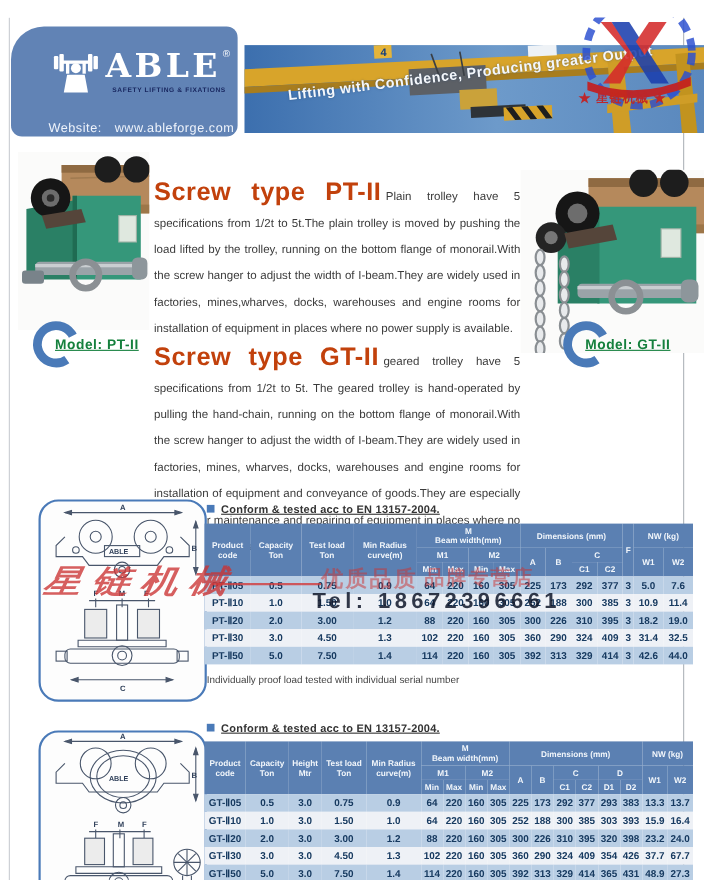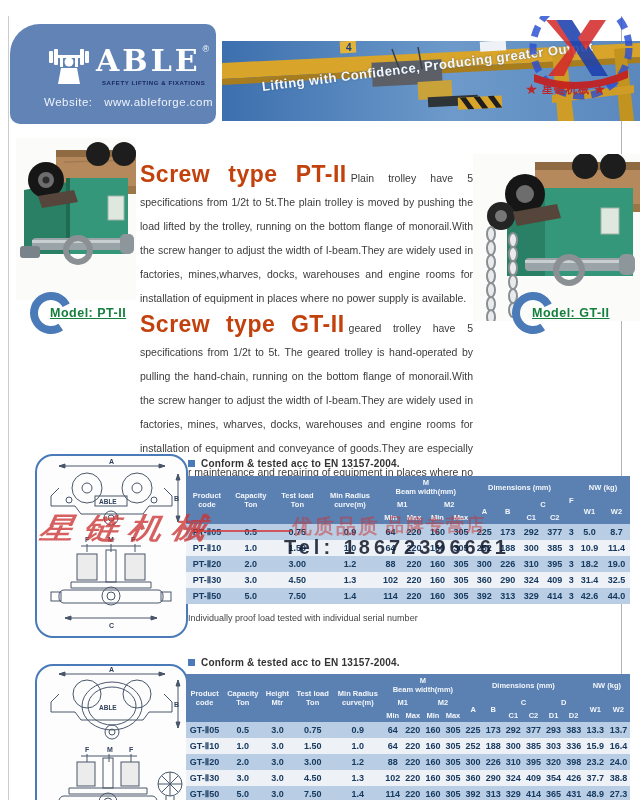--- a/index.html
+++ b/index.html
@@ -17,21 +17,21 @@
   .logo-box {
     position:absolute; left:10px; top:8px; width:206px; height:100px;
     background:#6183b5; border-radius:30px 10px 10px 10px;
   }
   .logo-row { position:absolute; left:38px; top:22px; display:flex; align-items:flex-start; }
   .brand-text { color:#fff; font-size:30px; font-weight:bold; letter-spacing:3px; line-height:30px;
     font-family:"DejaVu Serif","Liberation Serif",serif; }
   .brand-reg { color:#fff; font-size:9px; margin-left:2px; margin-top:-2px; }
   .logo-tagline { position:absolute; left:92px; top:56px; color:#17255e; font-size:6px;
     font-weight:bold; letter-spacing:0.6px; }
-  .logo-website { position:absolute; left:34px; top:72px; color:#eef3fb; font-size:11.5px; letter-spacing:0.5px; }
+  .logo-website { position:absolute; left:34px; top:87px; color:#eef3fb; font-size:11.5px; letter-spacing:0.5px; }
 
   .banner { position:absolute; left:222px; top:25px; width:418px; height:80px; overflow:hidden; }
   .banner svg { position:absolute; left:0; top:0; }
   .banner-slogan {
     position:absolute; left:40px; top:38px; width:360px;
     color:#f4f7fb; font-size:13px; font-weight:bold; letter-spacing:0.5px;
     transform:rotate(-7deg); transform-origin:left center; text-shadow:0 0 2px rgba(40,70,110,.6);
   }
 
   .corner-mark { position:absolute; left:520px; top:-12px; width:121px; height:105px; opacity:.92; }
@@ -56,21 +56,21 @@
   .model-text { position:absolute; left:22px; top:16px; color:#15803d; font-size:12.5px;
     font-weight:bold; letter-spacing:0.5px; white-space:nowrap;text-decoration:underline; }
 
   
   .diagram-box { position:absolute; left:35px; width:153px; border:2px solid #4a7ab8;
     border-radius:18px; background:#fdfdfd; overflow:hidden; }
   .diag1 { top:438px; height:184px; }
   .diag2 { top:648px; height:150px; border-radius:18px 18px 14px 14px; }
 
   
-  .conform { position:absolute; left:188px; font-size:10px; color:#333; font-weight:bold; letter-spacing:0.2px; }
+  .conform { position:absolute; left:188px; font-size:10px; color:#333; font-weight:bold; letter-spacing:0.2px;text-decoration:underline; }
   .conform .bullet { display:inline-block; width:7px; height:7px; background:#4a7ab8; margin-right:6px; }
   .conform1 { top:442px; } .conform2 { top:641px; }
 
   table.spec { position:absolute; left:186px; width:444px; border-collapse:collapse; table-layout:auto; }
   .spec1 { top:460px; } .spec2 { top:658px; }
   table.spec th {
     background:#5b80b2; color:#f2f6fb; font-size:7.5px; font-weight:bold;
     padding:2px 1px; text-align:center; vertical-align:middle; white-space:pre-line; line-height:9px;
   }
   table.spec td {
@@ -370,21 +370,21 @@
           <td>64</td>
           <td>220</td>
           <td>160</td>
           <td>305</td>
           <td>225</td>
           <td>173</td>
           <td>292</td>
           <td>377</td>
           <td>3</td>
           <td>5.0</td>
-          <td>8.7</td>
+          <td>7.6</td>
         </tr>
         <tr class="stripe-b">
           <td>PT-Ⅱ10</td>
           <td>1.0</td>
           <td>1.50</td>
           <td>1.0</td>
           <td>64</td>
           <td>220</td>
           <td>160</td>
           <td>305</td>
@@ -572,21 +572,21 @@
           <td>1.0</td>
           <td>64</td>
           <td>220</td>
           <td>160</td>
           <td>305</td>
           <td>252</td>
           <td>188</td>
           <td>300</td>
           <td>385</td>
           <td>303</td>
-          <td>336</td>
+          <td>393</td>
           <td>15.9</td>
           <td>16.4</td>
         </tr>
         <tr class="stripe-a">
           <td>GT-Ⅱ20</td>
           <td>2.0</td>
           <td>3.0</td>
           <td>3.00</td>
           <td>1.2</td>
           <td>88</td>
@@ -612,21 +612,21 @@
           <td>220</td>
           <td>160</td>
           <td>305</td>
           <td>360</td>
           <td>290</td>
           <td>324</td>
           <td>409</td>
           <td>354</td>
           <td>426</td>
           <td>37.7</td>
-          <td>38.8</td>
+          <td>67.7</td>
         </tr>
         <tr class="stripe-a">
           <td>GT-Ⅱ50</td>
           <td>5.0</td>
           <td>3.0</td>
           <td>7.50</td>
           <td>1.4</td>
           <td>114</td>
           <td>220</td>
           <td>160</td>

